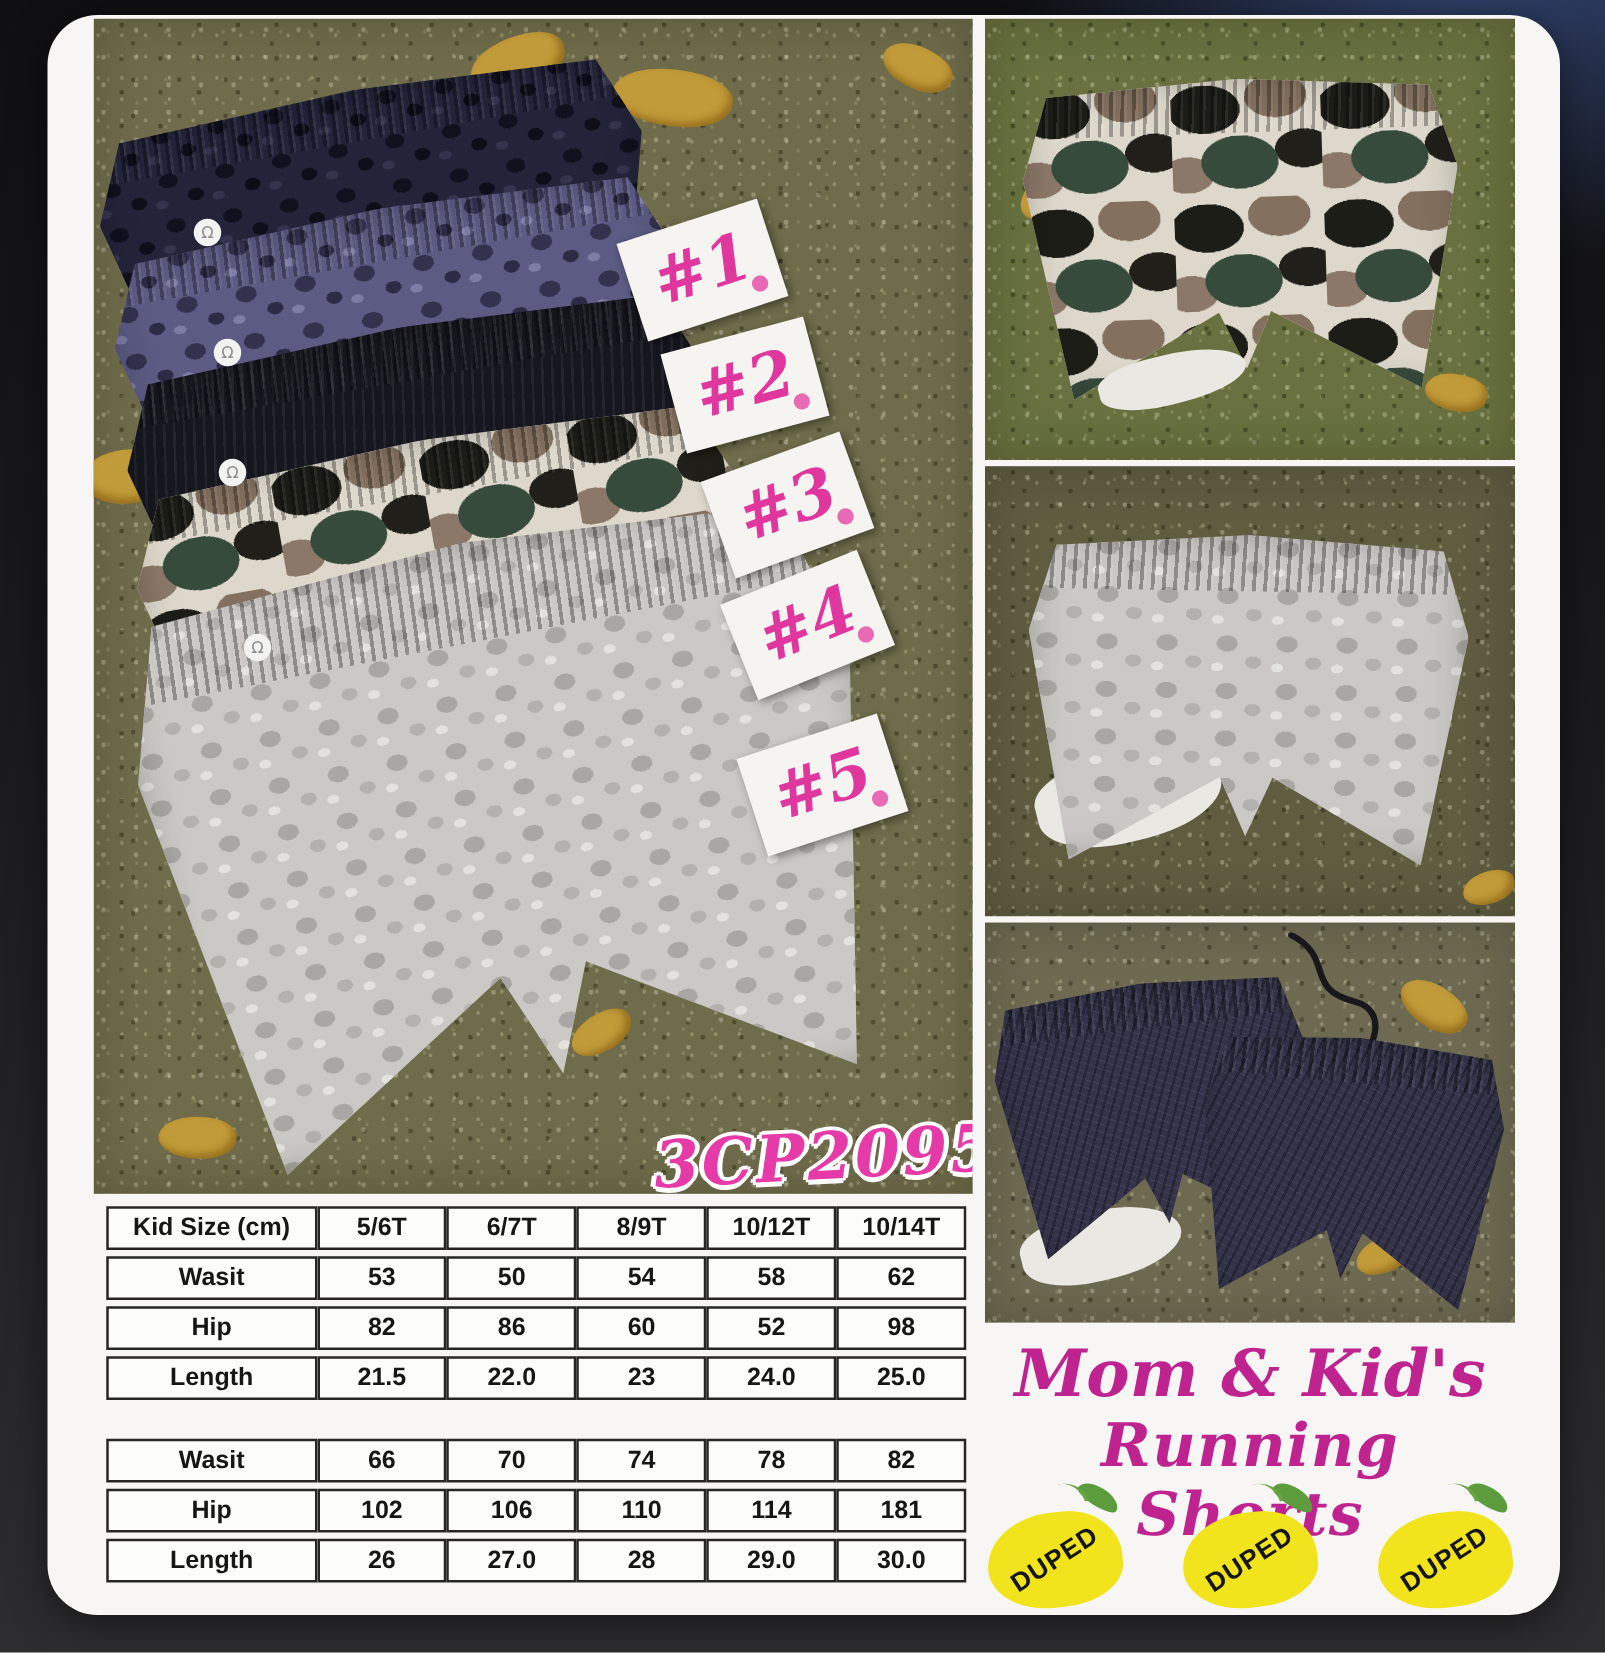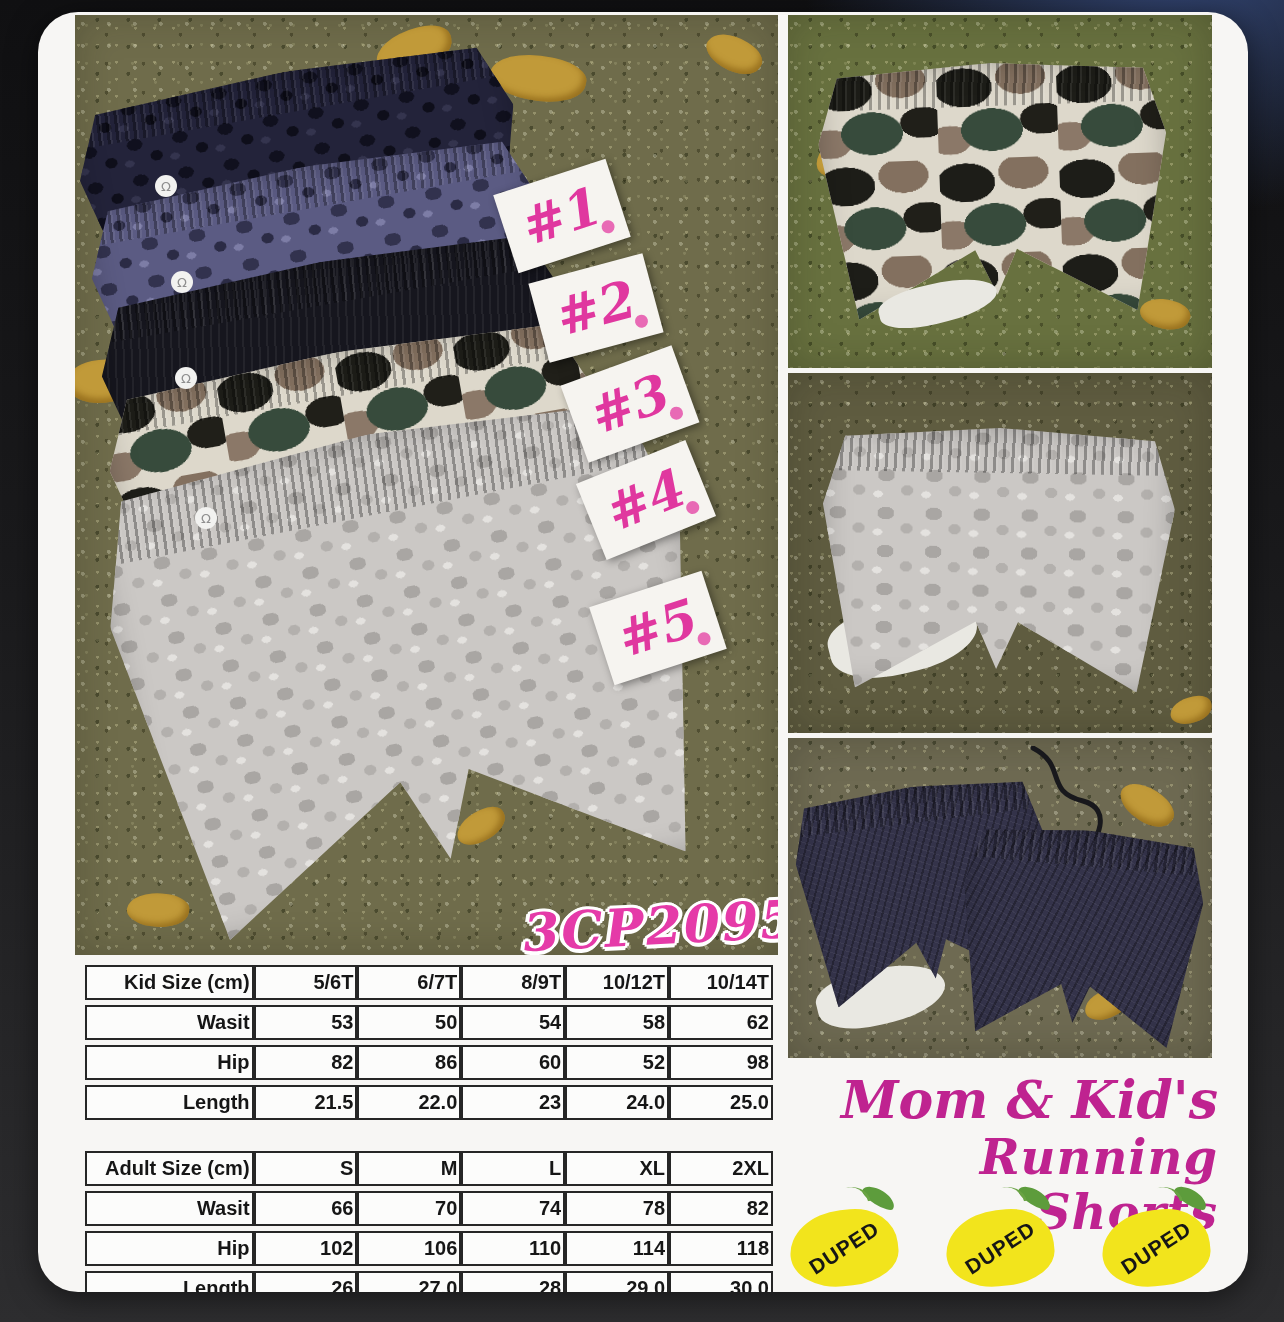--- a/index.html
+++ b/index.html
@@ -102,21 +102,21 @@
     position:absolute; right:12px; bottom:10px; width:13px; height:13px;
     border-radius:50%; background:#e86ab5;
   }
   
   .product-code {
     position:absolute; left:448px; top:880px; transform:rotate(-3deg);
     color:#e53aa8; font-family:"DejaVu Serif", serif; font-style:italic; font-weight:bold;
     font-size:52px; letter-spacing:2px;
     text-shadow:-2px -2px 0 #fff, 2px -2px 0 #fff, -2px 2px 0 #fff, 2px 2px 0 #fff, 0 4px 0 #fff, 4px 0 0 #fff, -4px 0 0 #fff, 0 -3px 0 #fff;
   }
-  .brand-title { position:absolute; left:744px; top:1058px; width:436px; text-align:right;
+  .brand-title { position:absolute; left:744px; top:1058px; width:436px; text-align:center;
     color:#bf2390; font-family:"DejaVu Serif", serif; font-style:italic; font-weight:bold; }
   .brand-line1 { font-size:52px; line-height:1.15; }
   .brand-line2 { font-size:48px; line-height:1.15; letter-spacing:1px; }
   
   .lemons { position:absolute; left:752px; top:1198px; width:420px; height:82px;
     display:flex; justify-content:space-between; }
   .lemon {
     position:relative; width:108px; height:76px; background:#f2e41c;
     border-radius:55% 45% 50% 50% / 60% 55% 45% 50%;
     transform:rotate(-6deg);
@@ -134,21 +134,21 @@
   .lemon-label {
     transform:rotate(-27deg); color:#161616; font-weight:bold; font-size:21px;
     letter-spacing:1px; font-family:"Liberation Sans", sans-serif;
   }
   
   .size-table { position:absolute; left:47px; width:688px; border-collapse:separate;
     border-spacing:0 5px; font-weight:bold; color:#161616; }
   .kid-table   { top:948px; }
   .adult-table { top:1134px; }
   .size-table th, .size-table td {
-    border:2px solid #262626; background:#fcfcfb; text-align:right;
+    border:2px solid #262626; background:#fcfcfb; text-align:center;
     font-size:20px; padding:4px 2px; height:30px;
   }
   .size-table .c0 { width:24.5%; }
   .size-table .cv { width:15.1%; }
   
   .drawstring { position:absolute; left:225px; top:8px; }
 </style>
 </head>
 <body>
 
@@ -270,43 +270,35 @@
       <td class="cv">22.0</td>
       <td class="cv">23</td>
       <td class="cv">24.0</td>
       <td class="cv">25.0</td>
     </tr>
   </tbody>
     </table>
 
   <table class="size-table adult-table">
     <tbody>
-        <tr>
-      <th class="c0">Adult Size (cm)</th>
-      <th class="cv">S</th>
-      <th class="cv">M</th>
-      <th class="cv">L</th>
-      <th class="cv">XL</th>
-      <th class="cv">2XL</th>
-    </tr>
     <tr>
       <td class="c0">Wasit</td>
       <td class="cv">66</td>
       <td class="cv">70</td>
       <td class="cv">74</td>
       <td class="cv">78</td>
       <td class="cv">82</td>
     </tr>
     <tr>
       <td class="c0">Hip</td>
       <td class="cv">102</td>
       <td class="cv">106</td>
       <td class="cv">110</td>
       <td class="cv">114</td>
-      <td class="cv">118</td>
+      <td class="cv">181</td>
     </tr>
     <tr>
       <td class="c0">Length</td>
       <td class="cv">26</td>
       <td class="cv">27.0</td>
       <td class="cv">28</td>
       <td class="cv">29.0</td>
       <td class="cv">30.0</td>
     </tr>
   </tbody>

